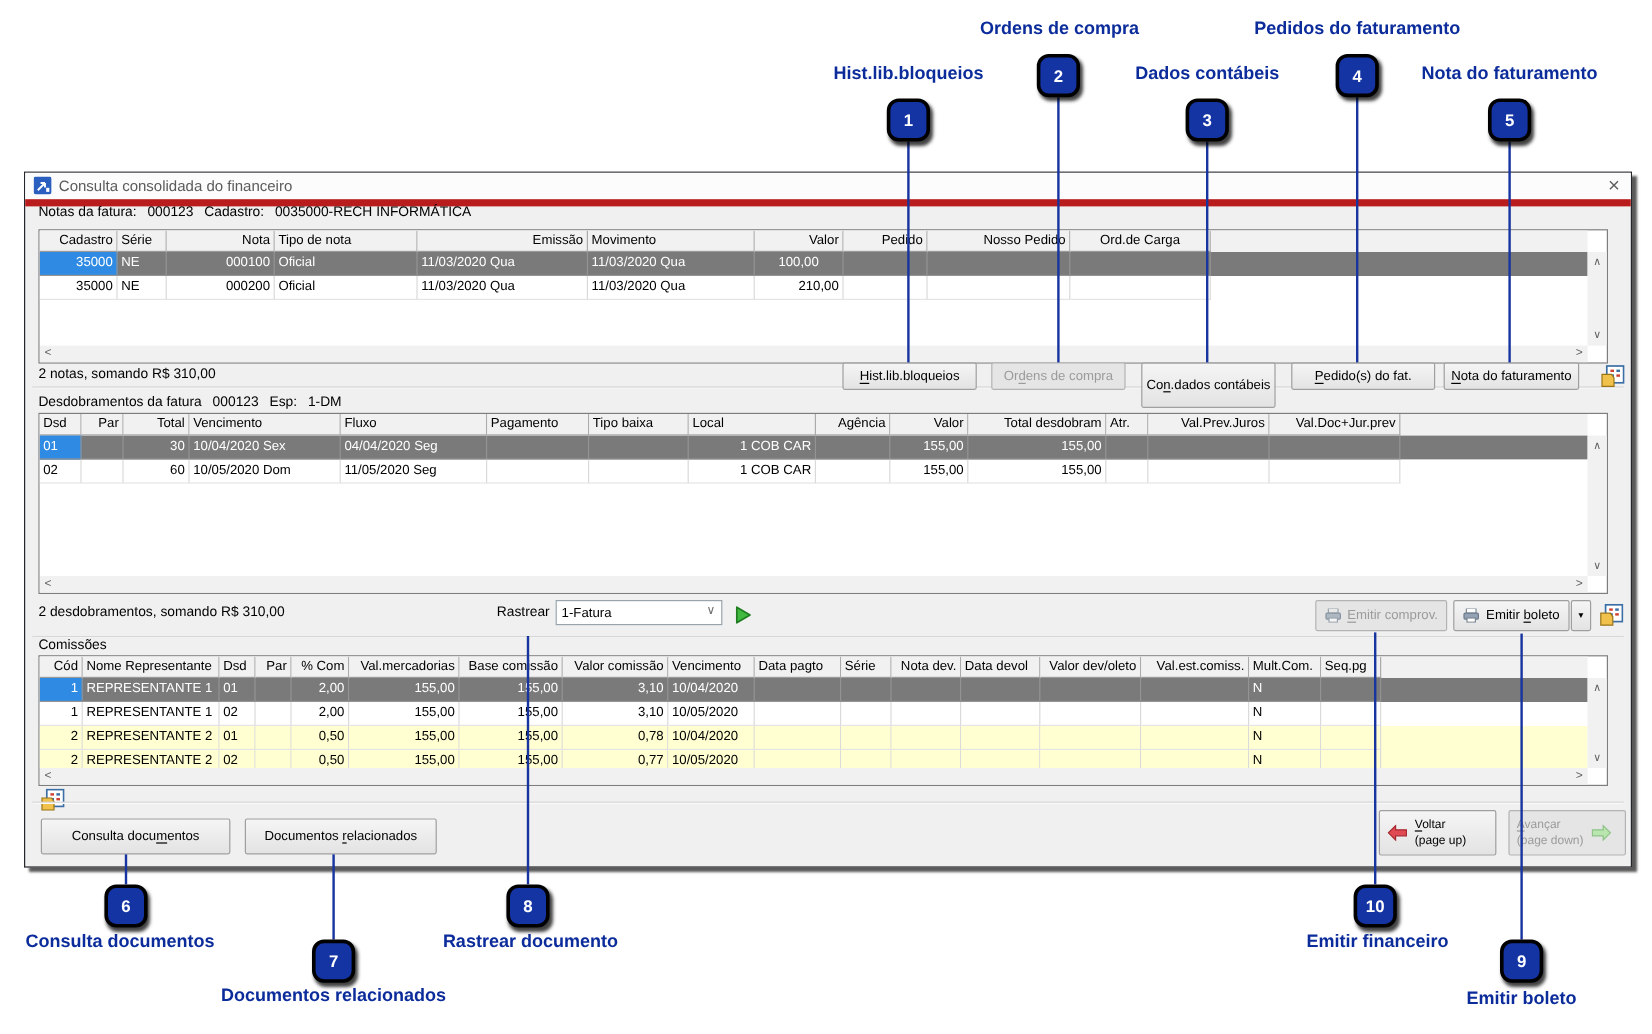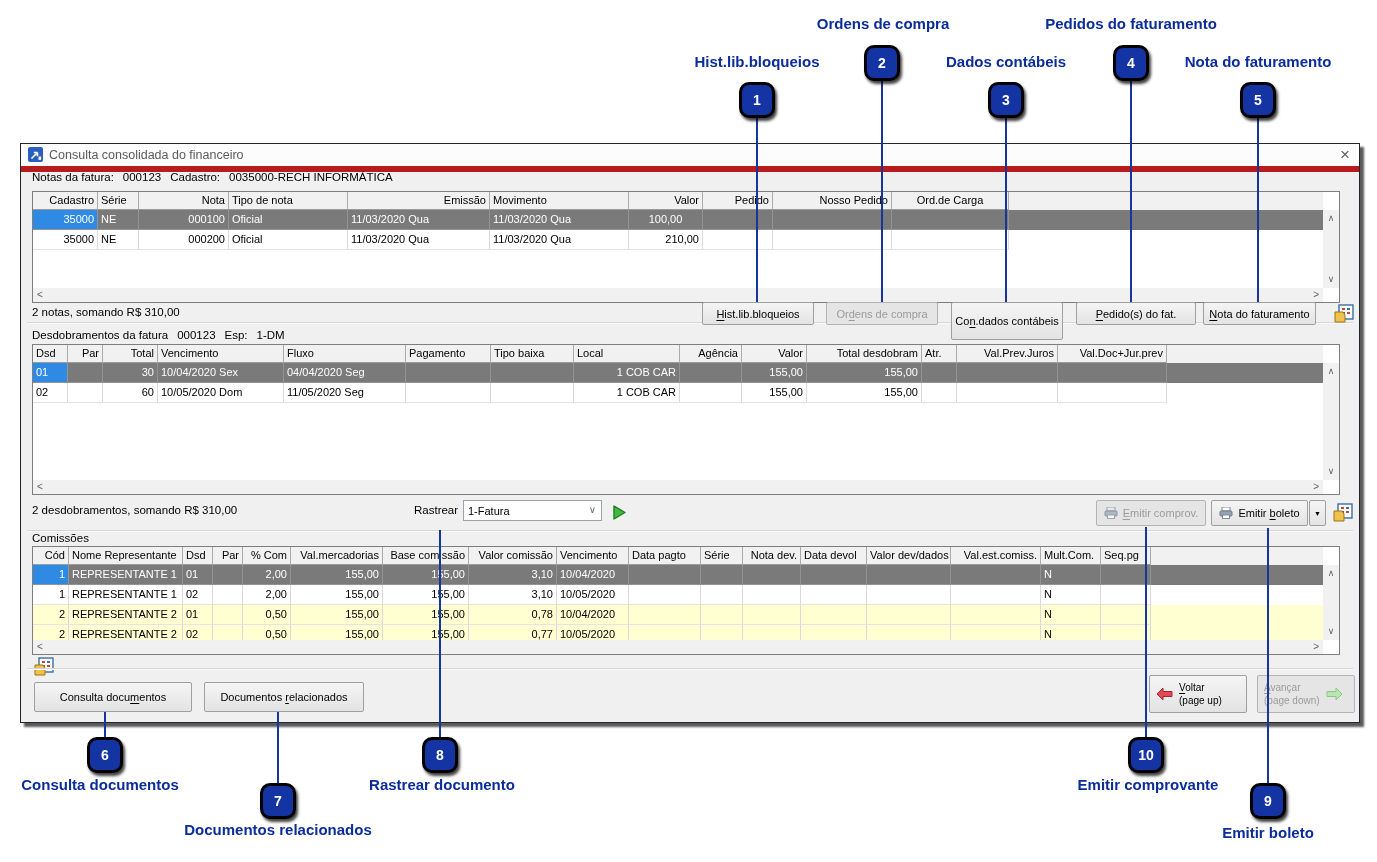--- a/index.html
+++ b/index.html
@@ -272,21 +272,21 @@
           <div class="tcell" style="width: 30px; text-align: right;">Par</div>
           <div class="tcell" style="width: 48px; text-align: right;">% Com</div>
           <div class="tcell" style="width: 92px; text-align: right;">Val.mercadorias</div>
           <div class="tcell" style="width: 86px; text-align: right;">Base comissão</div>
           <div class="tcell" style="width: 88px; text-align: right;">Valor comissão</div>
           <div class="tcell" style="width: 72px; text-align: left;">Vencimento</div>
           <div class="tcell" style="width: 72px; text-align: left;">Data pagto</div>
           <div class="tcell" style="width: 42px; text-align: left;">Série</div>
           <div class="tcell" style="width: 58px; text-align: right;">Nota dev.</div>
           <div class="tcell" style="width: 66px; text-align: left;">Data devol</div>
-          <div class="tcell" style="width: 84px; text-align: right;">Valor dev/dados</div>
+          <div class="tcell" style="width: 84px; text-align: right;">Valor dev/oleto</div>
           <div class="tcell" style="width: 90px; text-align: right;">Val.est.comiss.</div>
           <div class="tcell" style="width: 60px; text-align: left;">Mult.Com.</div>
           <div class="tcell" style="width: 50px; text-align: left;">Seq.pg</div>
         </div>
         <div class="trow selected">
           <div class="tcell anchor" style="width: 36px; text-align: right;">1</div>
           <div class="tcell" style="width: 114px; text-align: left;">REPRESENTANTE 1</div>
           <div class="tcell" style="width: 30px; text-align: left;">01</div>
           <div class="tcell" style="width: 30px; text-align: right;"></div>
           <div class="tcell" style="width: 48px; text-align: right;">2,00</div>
@@ -415,21 +415,21 @@
 
   <div class="co-label" style="left:757px;top:53px">Hist.lib.bloqueios</div>
   <div class="co-label" style="left:883px;top:15px">Ordens de compra</div>
   <div class="co-label" style="left:1006px;top:53px">Dados contábeis</div>
   <div class="co-label" style="left:1131px;top:15px">Pedidos do faturamento</div>
   <div class="co-label" style="left:1258px;top:53px">Nota do faturamento</div>
   <div class="co-label" style="left:100px;top:776px">Consulta documentos</div>
   <div class="co-label" style="left:278px;top:821px">Documentos relacionados</div>
   <div class="co-label" style="left:442px;top:776px">Rastrear documento</div>
   <div class="co-label" style="left:1268px;top:824px">Emitir boleto</div>
-  <div class="co-label" style="left:1148px;top:776px">Emitir comprovante</div>
+  <div class="co-label" style="left:1148px;top:776px">Emitir financeiro</div>
 
   <div class="co-badge" style="left:739px;top:82px">1</div>
   <div class="co-badge" style="left:864px;top:45px">2</div>
   <div class="co-badge" style="left:988px;top:82px">3</div>
   <div class="co-badge" style="left:1113px;top:45px">4</div>
   <div class="co-badge" style="left:1240px;top:82px">5</div>
   <div class="co-badge" style="left:87px;top:737px">6</div>
   <div class="co-badge" style="left:260px;top:783px">7</div>
   <div class="co-badge" style="left:422px;top:737px">8</div>
   <div class="co-badge" style="left:1250px;top:783px">9</div>

